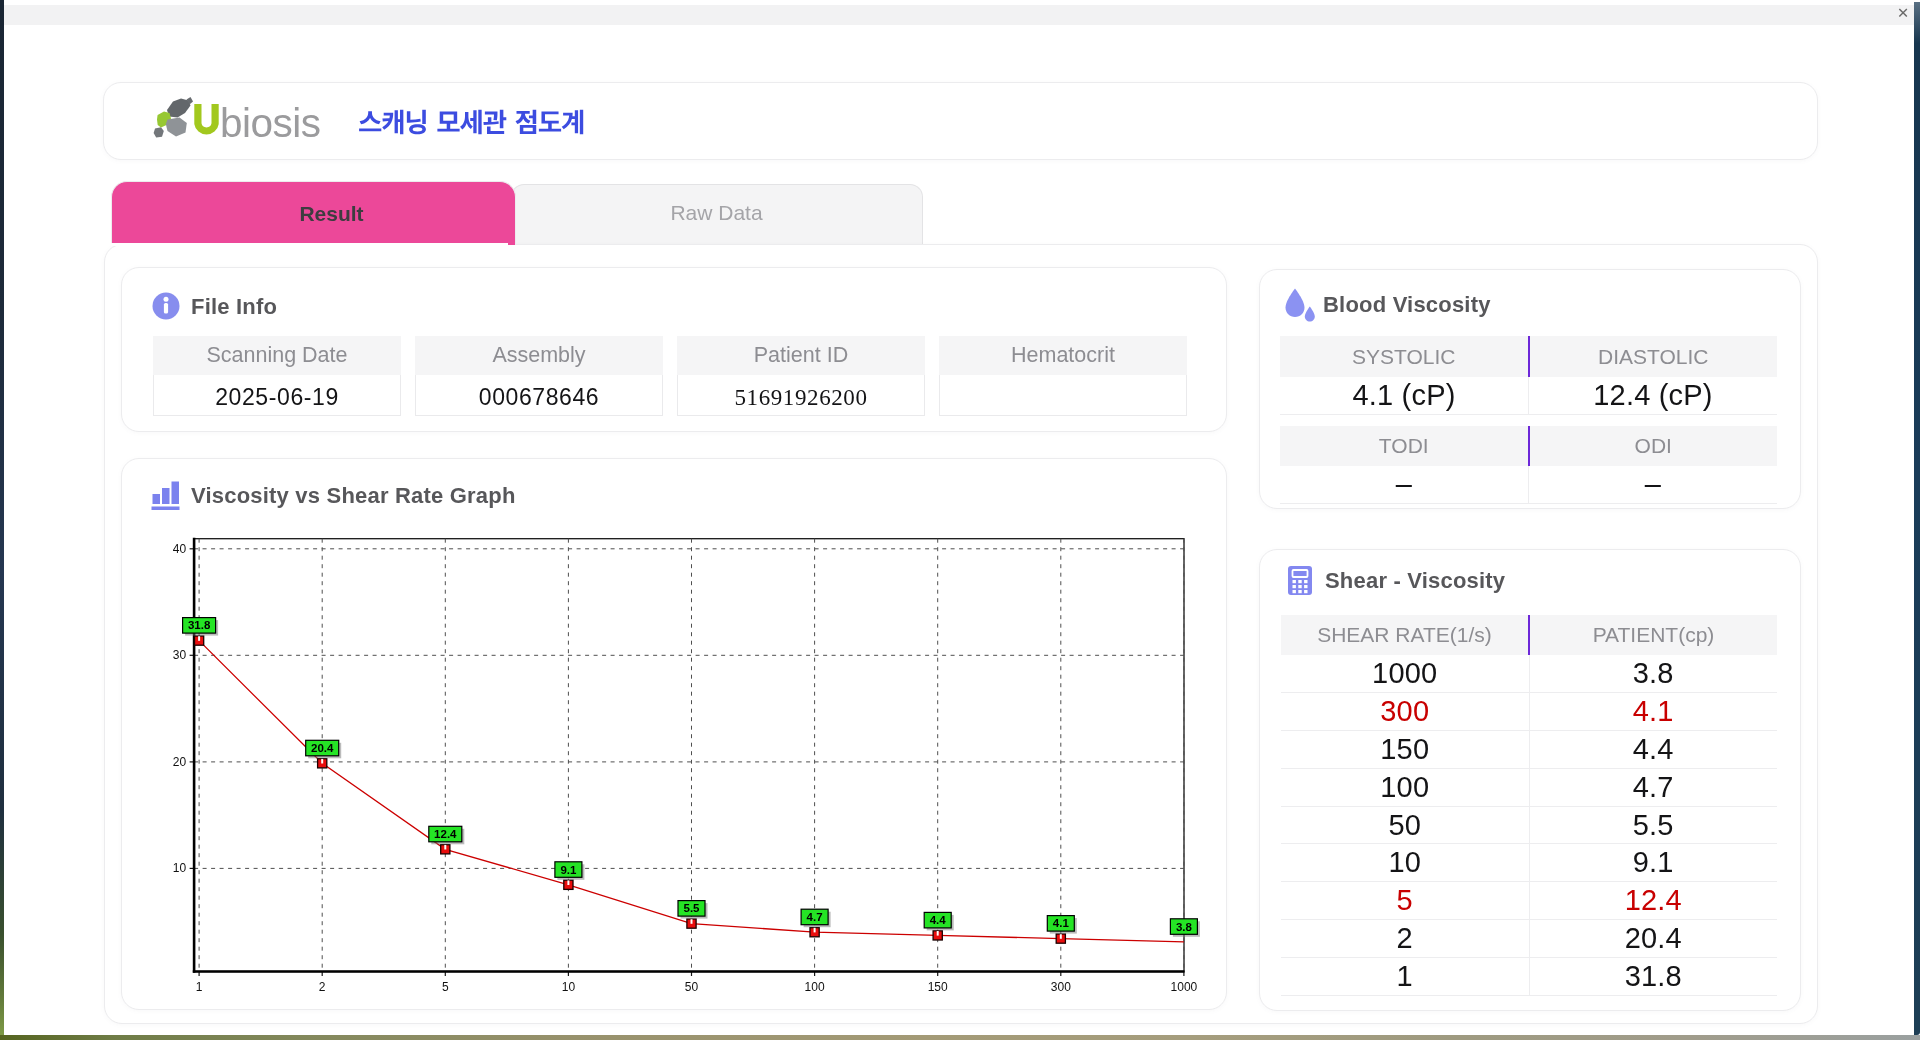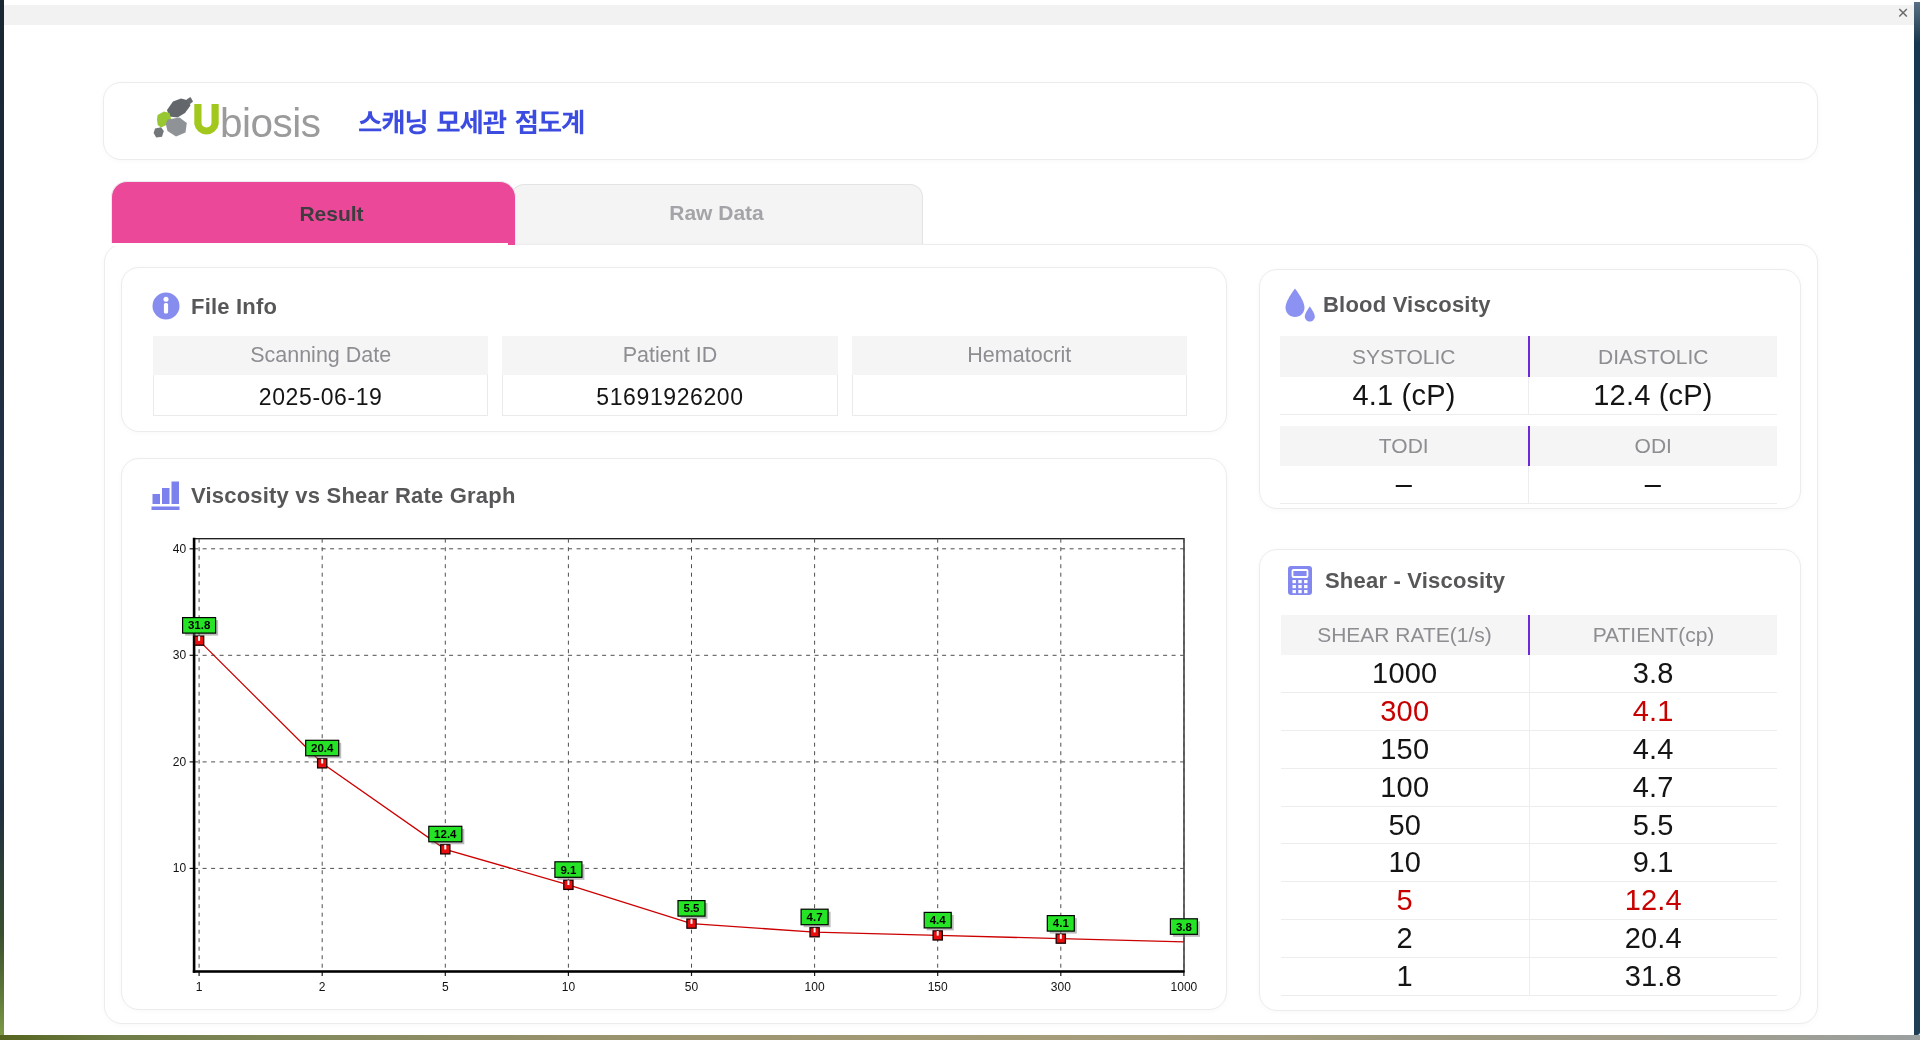--- a/index.html
+++ b/index.html
@@ -9,21 +9,21 @@
 #closex { left:1891px; top:3px; width:24px; height:20px; color:#6a6a6a; font-size:14.5px; text-align:center; line-height:20px; }
 #ledge { left:0; top:0; width:4px; height:1038px; background:linear-gradient(180deg,#1a2634 0%,#1d2a3a 30%,#253751 55%,#1f2f3f 78%,#39502e 90%,#61793a 96%,#7f9c46 100%); }
 #redge { left:1914px; top:2px; width:6px; height:1033px; background:linear-gradient(180deg,#5a7083 0%,#17364f 4%,#1a3c59 45%,#1d3e55 100%); border-radius:0 0 3px 0; }
 #bedge { left:0; top:1035px; width:1920px; height:5px; background:linear-gradient(90deg,#55641f 0%,#6f7c46 6%,#83885c 16%,#97916c 30%,#a39a76 48%,#a59d7d 62%,#9e9a80 76%,#a09c8b 88%,#9aa0a0 100%); }
 .card { position:absolute; background:#fff; border:1.5px solid #ececee; border-radius:18px; box-shadow:0 1px 4px rgba(120,120,140,0.05); }
 .ttl { position:absolute; font-weight:bold; font-size:22px; color:#57575a; letter-spacing:0.2px; }
 
 #tabResult { left:111px; top:181px; width:405px; height:64px; background:#ec4899; border:1.5px solid #ececee; border-bottom:none; border-radius:16px 16px 0 0; position:absolute; z-index:3;padding-left:36px; }
 #tabResult span { display:block; text-align:center; line-height:63px; font-weight:bold; font-size:21px; color:#3d3d40; }
 #tabRaw { left:510.5px; top:184px; width:412px; height:61px; background:#f4f4f5; border:1.5px solid #e3e3e5; border-bottom:none; border-radius:13px 13px 0 0; position:absolute; z-index:1; }
-#tabRaw span { display:block; text-align:center; line-height:56px; font-weight:bold; font-size:21px; color:#a4a4a8; }
+#tabRaw span { display:block; text-align:center; line-height:56px; font-weight:normal; font-size:21px; color:#a4a4a8; }
 #panel { left:104px; top:244px; width:1714px; height:780px; z-index:2; }
 #panelcover { left:107px; top:243.2px; width:401px; height:3px; background:#fff; z-index:4; }
 
 .hcell { background:#f5f5f6; color:#8d8d92; font-size:21.5px; text-align:center; }
 .vcell { background:#fff; border:1.5px solid #eaeaec; border-top:none; color:#141416; font-size:23px; text-align:center; letter-spacing:0.6px; }
 
 table.tb { border-collapse:collapse; width:100%; table-layout:fixed; }
 table.tb th { background:#f5f5f6; color:#8d8d92; font-weight:normal; font-size:21px; }
 table.tb td { text-align:center; font-size:29px; color:#141416; letter-spacing:0.2px; border-bottom:1.2px solid #ededef; }
 table.tb td + td, table.tb th + th { border-left:2px solid #6d28d9; }
@@ -74,22 +74,26 @@
     <rect x="11.9" y="11" width="4.2" height="10.5" rx="1.6" fill="#fff"></rect>
     <circle cx="14" cy="7.3" r="2.5" fill="#fff"></circle>
   </svg>
   <div class="ttl" style="left:69px; top:26px;">File Info</div>
   <div class="abs" style="left:31px; top:68px; width:1034px; display:flex; gap:14px; z-index:6;">
     <div style="flex:1;">
         <div class="hcell" style="height:38.5px; line-height:38.5px;">Scanning Date</div>
         <div class="vcell" style="height:41px; line-height:45px;">2025-06-19</div>
       </div>
     <div style="flex:1;">
+        <div class="hcell" style="height:38.5px; line-height:38.5px;">Assembly</div>
+        <div class="vcell" style="height:41px; line-height:45px;">000678646</div>
+      </div>
+    <div style="flex:1;">
         <div class="hcell" style="height:38.5px; line-height:38.5px;">Patient ID</div>
-        <div class="vcell" style="height:41px; line-height:45px;">51691926200</div>
+        <div class="vcell" style="height:41px; line-height:45px;font-family:Liberation Serif, serif;">51691926200</div>
       </div>
     <div style="flex:1;">
         <div class="hcell" style="height:38.5px; line-height:38.5px;">Hematocrit</div>
         <div class="vcell" style="height:41px; line-height:45px;"></div>
       </div>
   </div>
 </div>
 
 <div class="card" style="left:121px; top:458px; width:1106px; height:552px; z-index:5;">
   <svg class="abs" style="left:29px; top:21px;" width="30" height="30" viewBox="0 0 30 30">

